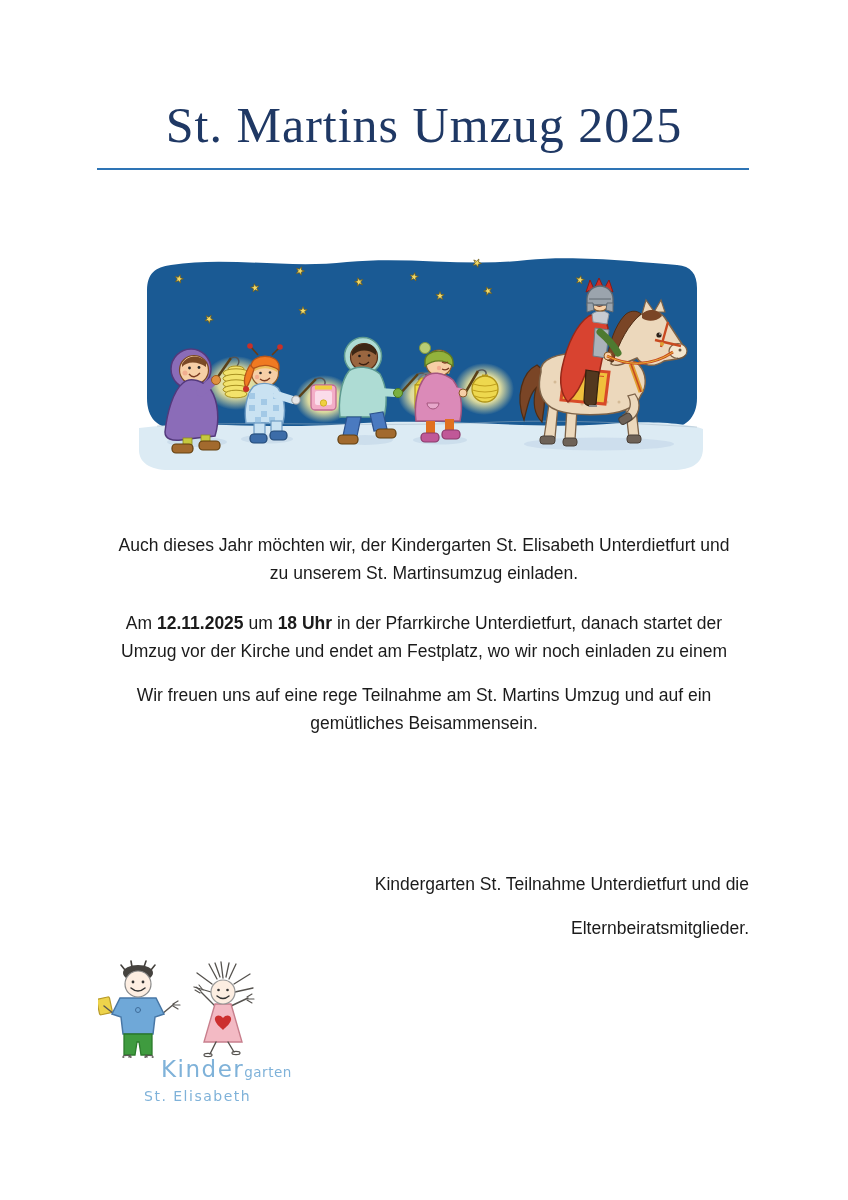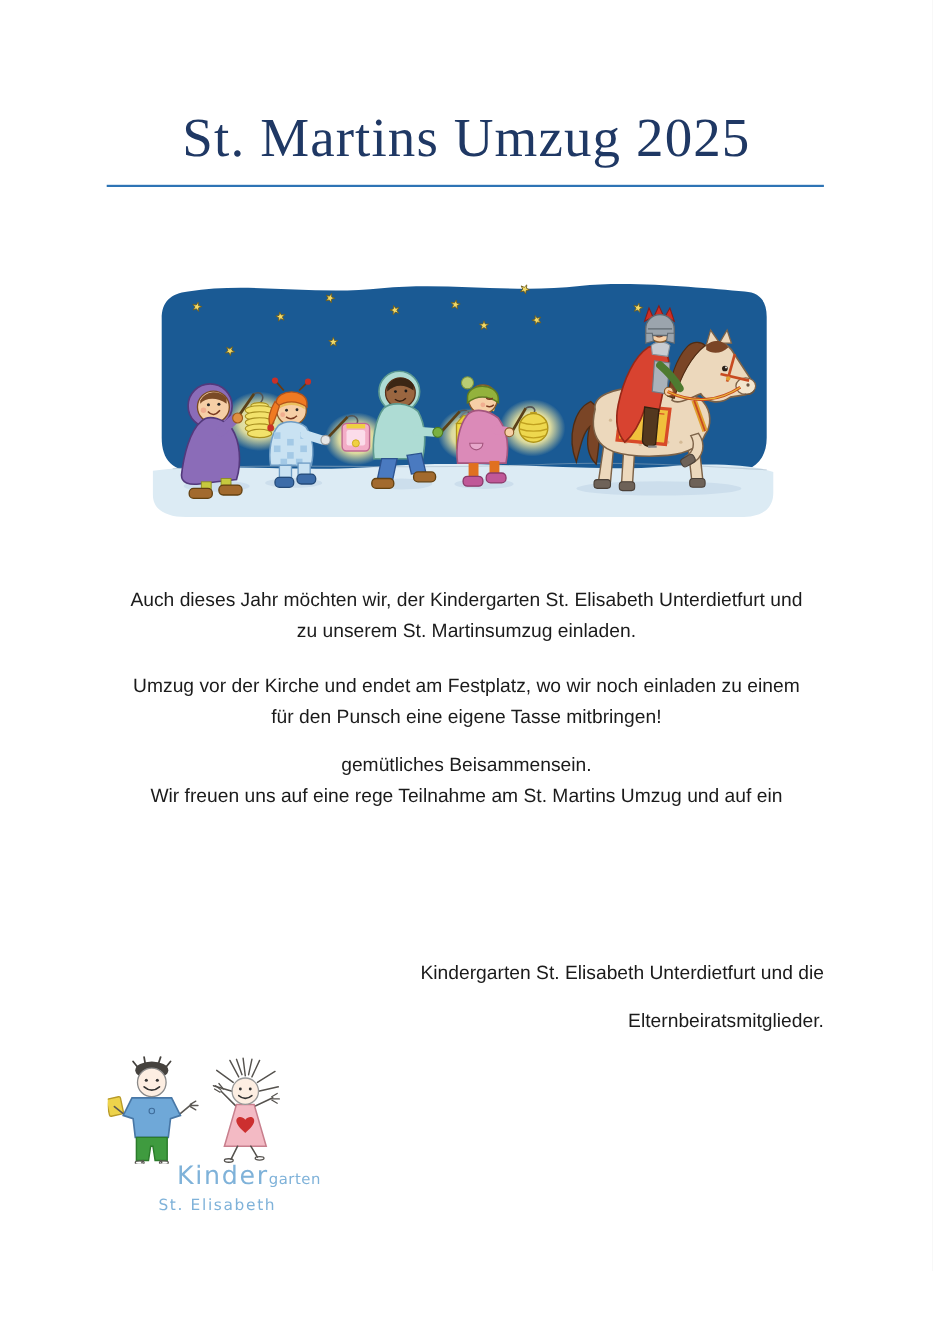--- a/index.html
+++ b/index.html
@@ -254,30 +254,30 @@
       <path d="M470 104 C495 116 518 112 536 100" fill="none" stroke="#e8b838" stroke-width="1"></path>
     </g>
   </svg>
 
   <div class="bodytext">
     <div class="para1">
       <div class="line">Auch dieses Jahr möchten wir, der Kindergarten St. Elisabeth Unterdietfurt und</div>
       <div class="line">zu unserem St. Martinsumzug einladen.</div>
     </div>
     <div class="para2">
+      <div class="line"><span>Am </span><b>12.11.2025</b><span> um </span><b>18 Uhr</b><span> in der Pfarrkirche Unterdietfurt, danach startet der</span></div>
       <div class="line">Umzug vor der Kirche und endet am Festplatz, wo wir noch einladen zu einem</div>
-      <div class="line">für den Punsch eine eigene Tasse mitbringen!</div>
     </div>
     <div class="para3">
+      <div class="line">Wir freuen uns auf eine rege Teilnahme am St. Martins Umzug und auf ein</div>
       <div class="line">gemütliches Beisammensein.</div>
-      <div class="line">Wir freuen uns auf eine rege Teilnahme am St. Martins Umzug und auf ein</div>
     </div>
   </div>
 
-  <div class="sig sig1">Kindergarten St. Elisabeth Unterdietfurt und die</div>
+  <div class="sig sig1">Kindergarten St. Teilnahme Unterdietfurt und die</div>
   <div class="sig sig2">Elternbeiratsmitglieder.</div>
 
   <div class="logo">
     <svg class="logo-svg" width="180" height="98" viewBox="0 0 180 98">
 
       <g stroke-linecap="round">
         <rect x="0" y="38" width="13" height="16" rx="1.5" transform="rotate(-12 6 46)" fill="#edd34b" stroke="#b89a28" stroke-width="1.2"></rect>
         <path d="M16 54 L6 46 M64 54 L76 44" stroke="#5b5854" stroke-width="1.5" fill="none"></path>
         <path d="M75 44 L80 41 M76 45 L82 45 M75 46 L80 49" stroke="#5b5854" stroke-width="1.2" fill="none"></path>
         <path d="M22 38 L58 38 L66 54 L57 57 L55 74 L25 74 L23 57 L14 54 Z" fill="#6fa8d8" stroke="#4877a6" stroke-width="1.5"></path>

